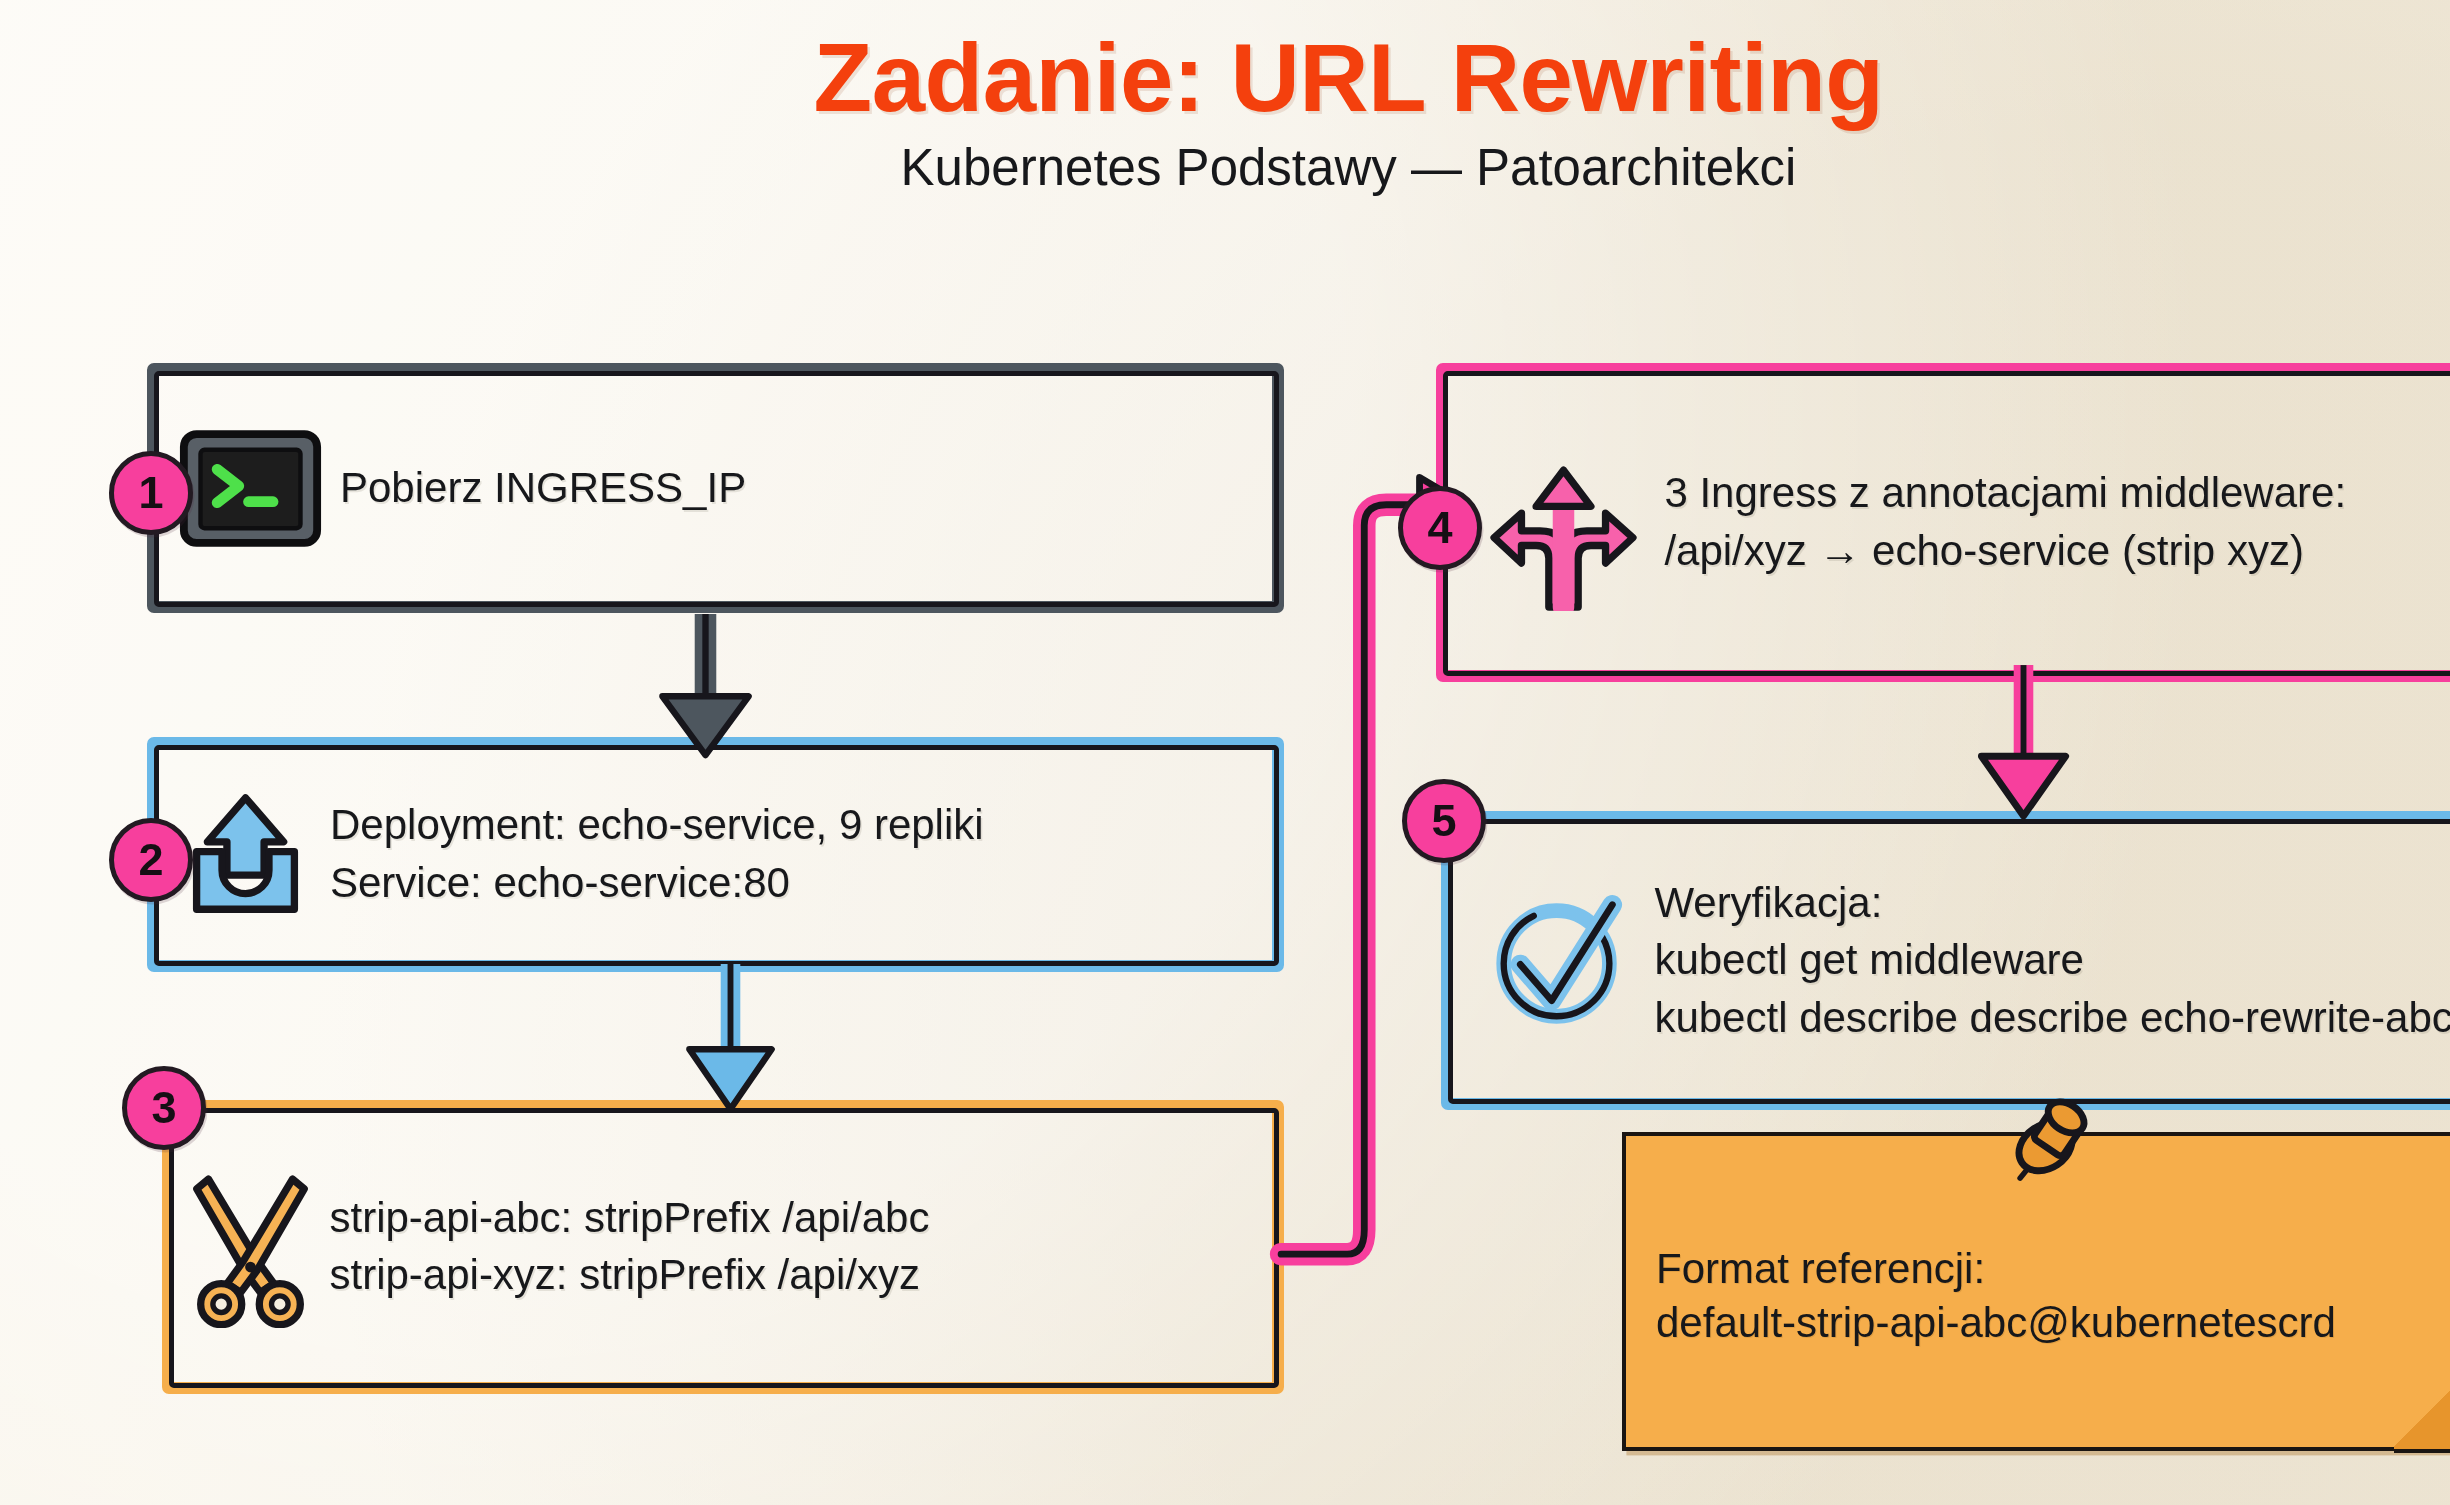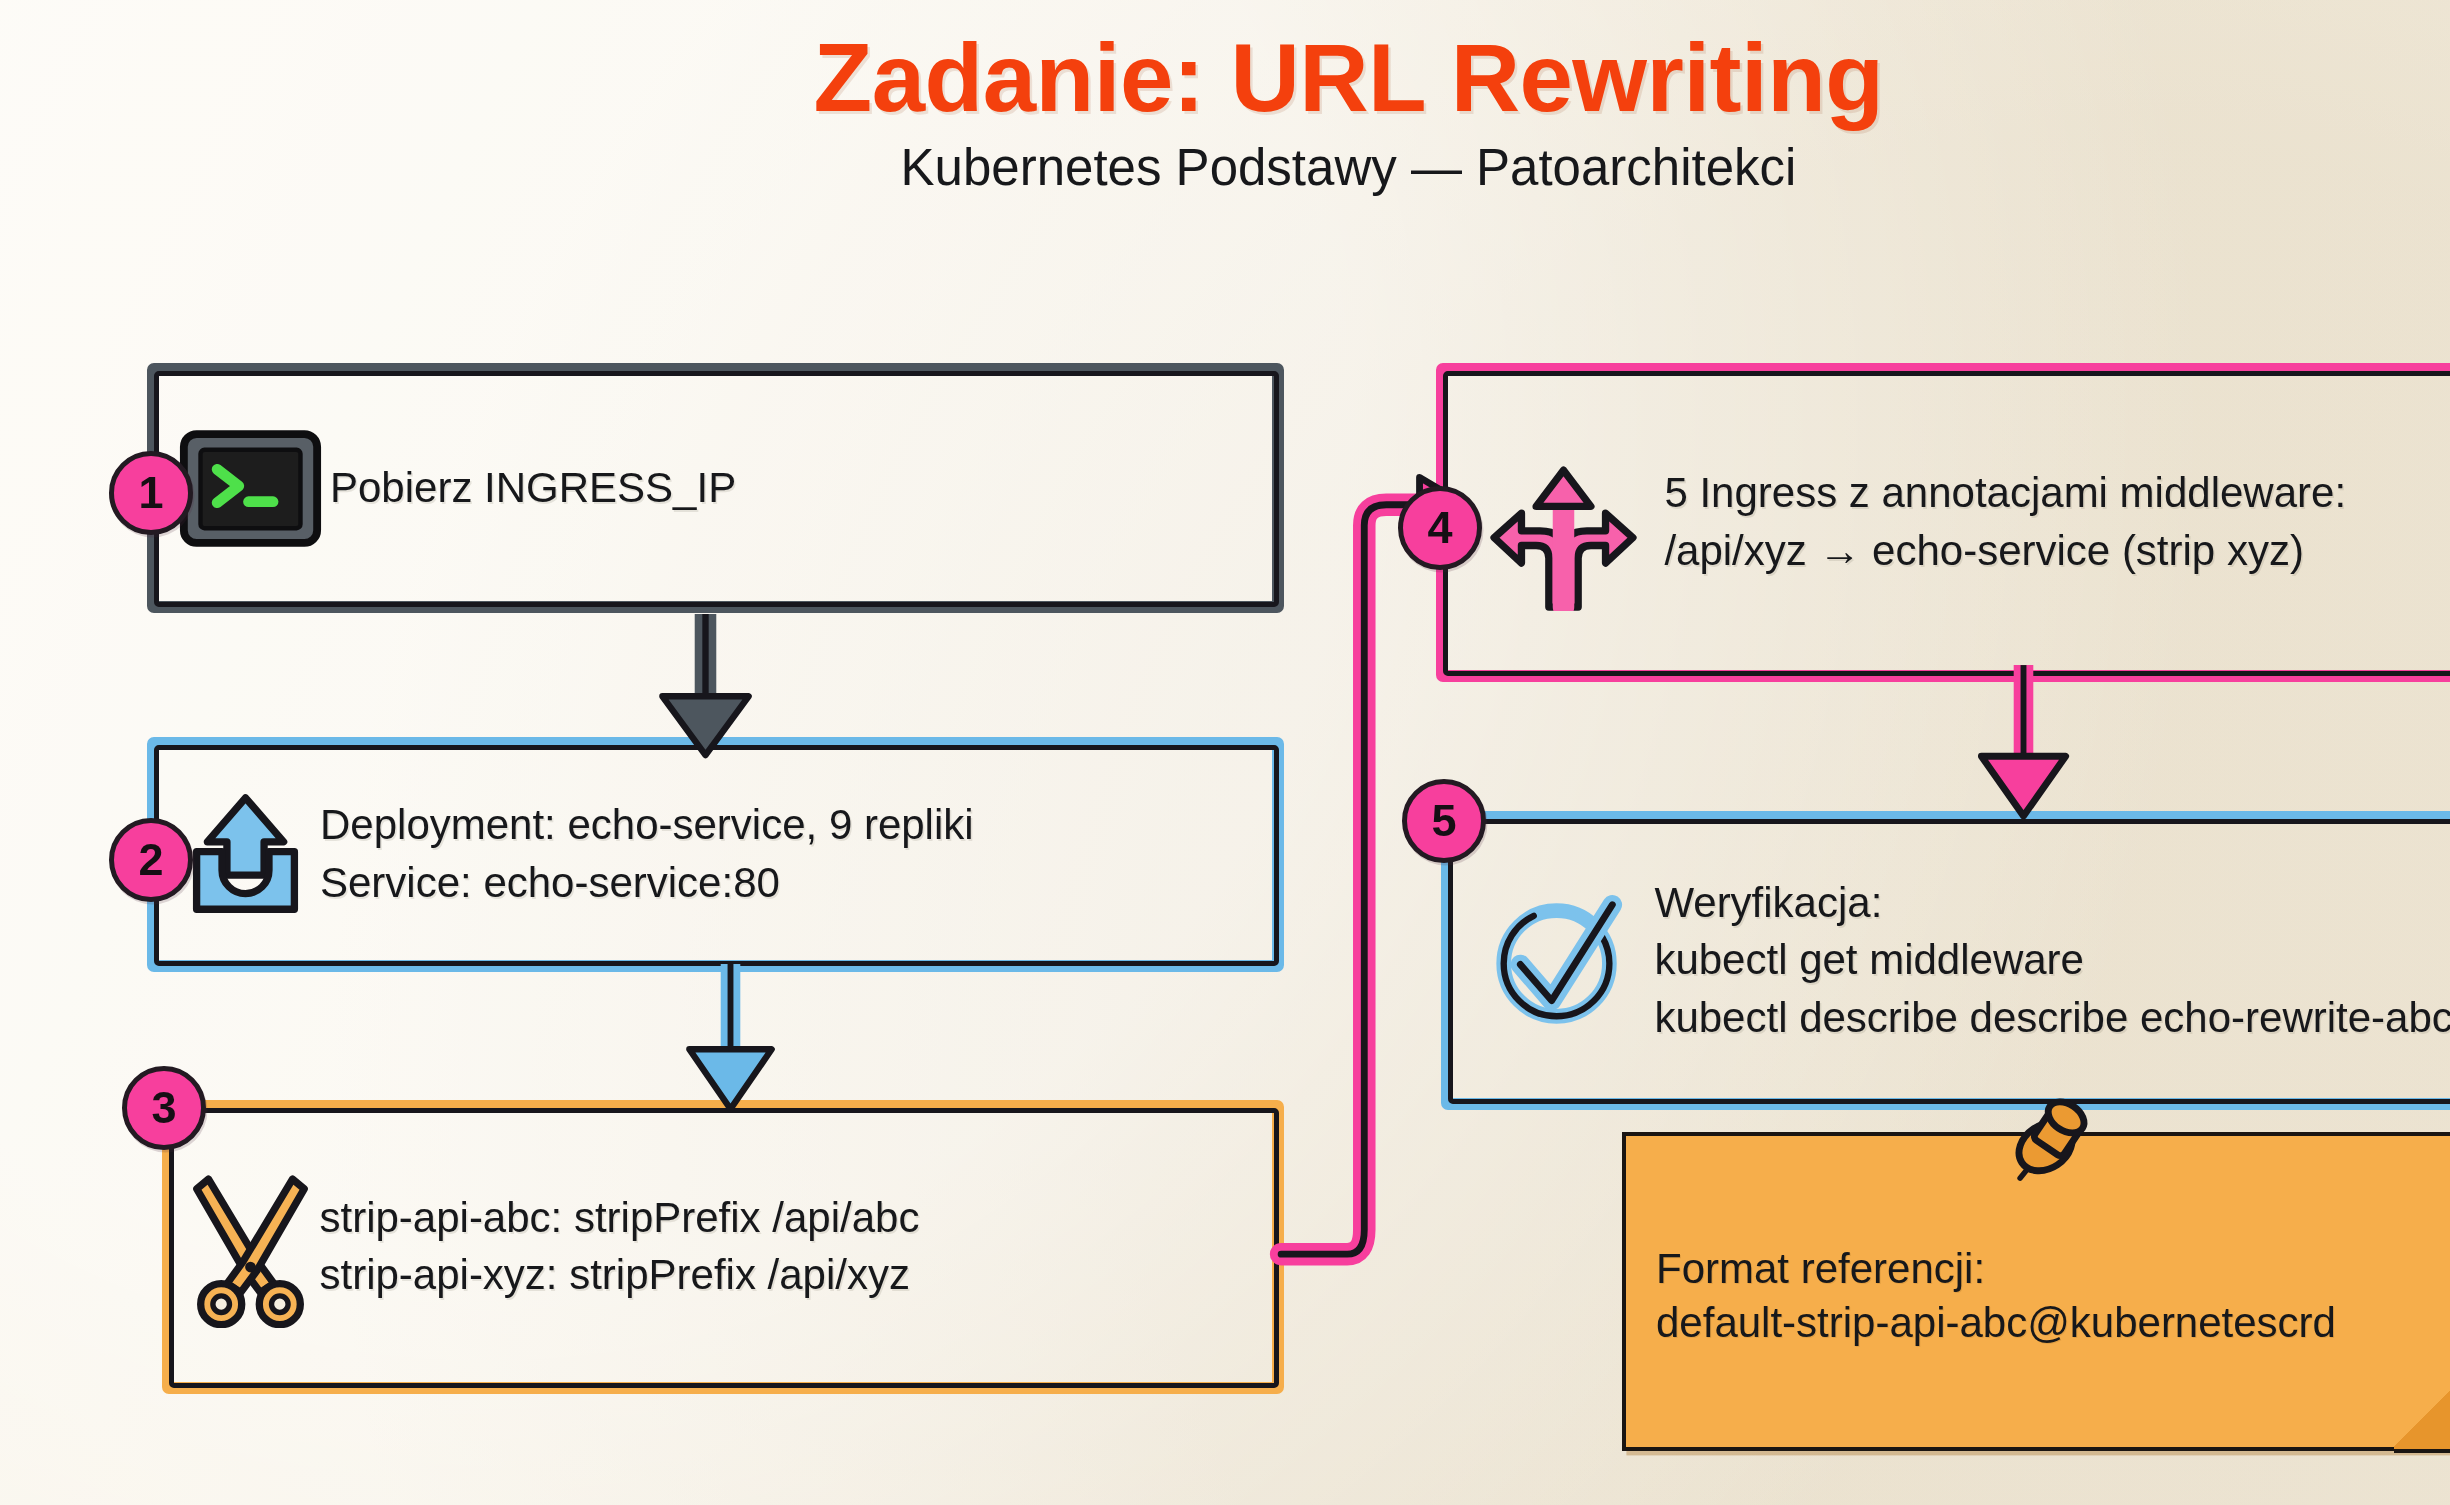--- a/index.html
+++ b/index.html
@@ -68,21 +68,21 @@
     position: absolute;
     left: 6.9px; top: 7.8px; right: 4.9px; bottom: 5.9px;
     border: 5.4px solid #17161c;
     border-radius: 4.9px;
   }
   .card-body {
     position: absolute;
     inset: 0;
     display: flex;
     align-items: center;
-    gap: 6px;
+    gap: 16px;
     padding: 16.7px 25.5px 16.7px 30px;
     box-sizing: border-box;
   }
   .card-icon {
     flex: 0 0 auto;
     display: flex;
     align-items: center;
     justify-content: center;
   }
   .card-text {
@@ -269,21 +269,21 @@
             <path d="M150 352 L150 140 L112 140 L150 80 L188 140 L150 140"></path>
             <path d="M150 240 Q150 196 102 196 L64 196 L64 160 L8 210 L64 262 L64 226 L94 226 Q120 226 120 252 L120 352 L150 352 Z"></path>
           </g>
           <path d="M150 352 L150 120" stroke="#f761ab" stroke-width="44" fill="none" stroke-linecap="round"></path>
           <path d="M150 352 L150 120" stroke="#17161c" stroke-width="0" fill="none"></path>
           <path d="M150 72 L206 146 L94 146 Z" fill="#f761ab" stroke="#17161c" stroke-width="15" stroke-linejoin="round"></path>
           <path d="M150 150 L150 352" stroke="#17161c" stroke-width="15" fill="none" stroke-linecap="round" stroke-dasharray="0" opacity="0"></path>
         </svg>
       </div>
       <div class="card-text">
-        <div class="line">5 Ingress z annotacjami middleware:</div>
+        <div class="line">3 Ingress z annotacjami middleware:</div>
         <div class="line">/api/xyz → echo-service (strip xyz)</div>
       </div>
     </div>
     <div class="badge" style="left:-38px; top:123px;">4</div>
   </div>
 
   <div class="card" style="left:1441px; top:811px; width:1176px; height:299px;">
     <div class="card-frame">
       <div class="frame-color" style="border-color:#6bb9e8;"></div>
       <div class="frame-ink"></div>

